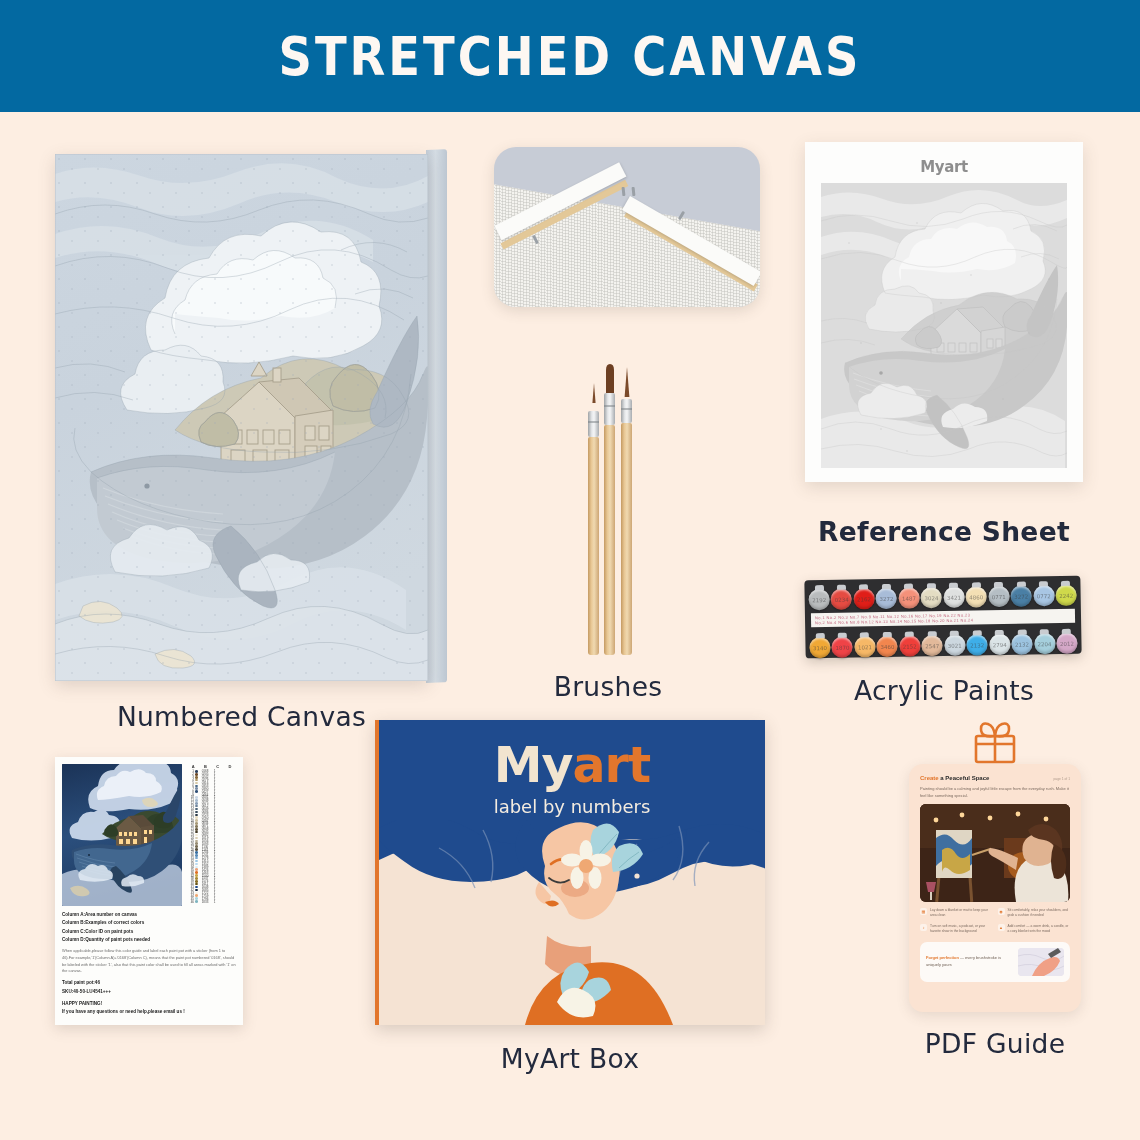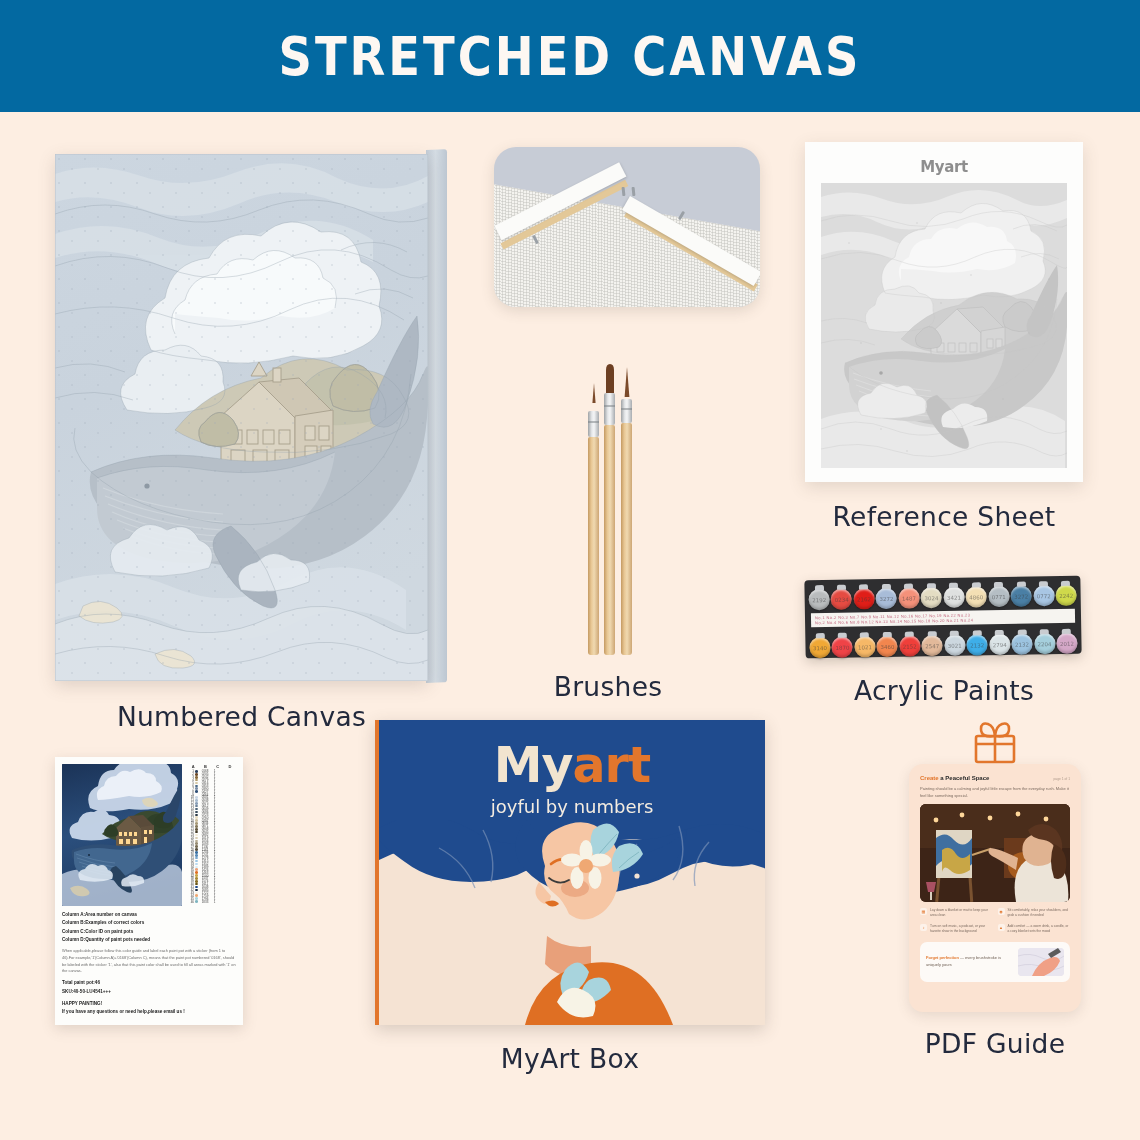--- a/index.html
+++ b/index.html
@@ -446,21 +446,21 @@
             <circle cx="60" cy="246" r="0.7"></circle>
               <circle cx="182" cy="216" r="0.7"></circle>
             <circle cx="120" cy="120" r="0.7"></circle>
               <circle cx="40" cy="160" r="0.7"></circle>
             <circle cx="228" cy="96" r="0.7"></circle>
               <circle cx="86" cy="268" r="0.7"></circle>
           </g>
         </svg>
       </div>
     </div>
-    <div class="caption" style="margin-top:19px;width:278px;">Reference Sheet</div>
+    <div class="caption" style="margin-top:34px;width:278px;font-weight:bold;">Reference Sheet</div>
   </div>
 
   <div class="cell" id="brush-cell">
     <div class="brushes">
 
       <div class="brush" style="left:113px; height:258px;">
         <div class="handle" style="height:218px;"></div>
         <div class="ferrule" style="bottom:218px; height:26px;"></div>
         <svg class="bristle" style="bottom:244px;" width="10" height="28" viewBox="0 0 10 28">
           <path d="M5 0 L6.6 20 L3.4 20 Z" fill="#7b4a2a"></path>
@@ -948,21 +948,21 @@
         <div class="lg-bold">If you have any questions or need help,please email us !</div>
       </div>
     </div>
   </div>
 
   <div class="cell" id="box-cell">
     <div class="box">
       <div class="box-logo">
         <span class="logo-txt logo-my">My</span><span class="logo-txt logo-art">art</span>
       </div>
-      <div class="box-sub">joyful by numbers</div>
+      <div class="box-sub">label by numbers</div>
       <svg class="box-art" viewBox="0 0 390 205" preserveAspectRatio="none">
 
         <path d="M0 40 q40 -22 92 -6 q60 18 110 -4 q54 -24 110 6 q40 20 78 2 v167 H0z" fill="#f5e3d3"></path>
 
         <g fill="#1f4b8e">
           <path d="M0 8 q46 -26 96 4 q44 26 84 -6 q-10 46 -62 54 q-58 8 -92 -18 Q6 28 0 20z"></path>
           <path d="M196 2 q50 30 104 10 q46 -18 90 4 v34 q-54 -22 -98 4 q-50 28 -96 -2 q-20 -26 0 -50z"></path>
           <path d="M148 0 q26 38 76 38 q56 0 84 -28 q-6 50 -72 62 q-66 12 -96 -30 q-10 -22 8 -42z"></path>
         </g>
         <g stroke="#7b93b8" stroke-width="1.4" fill="none" opacity=".65">

